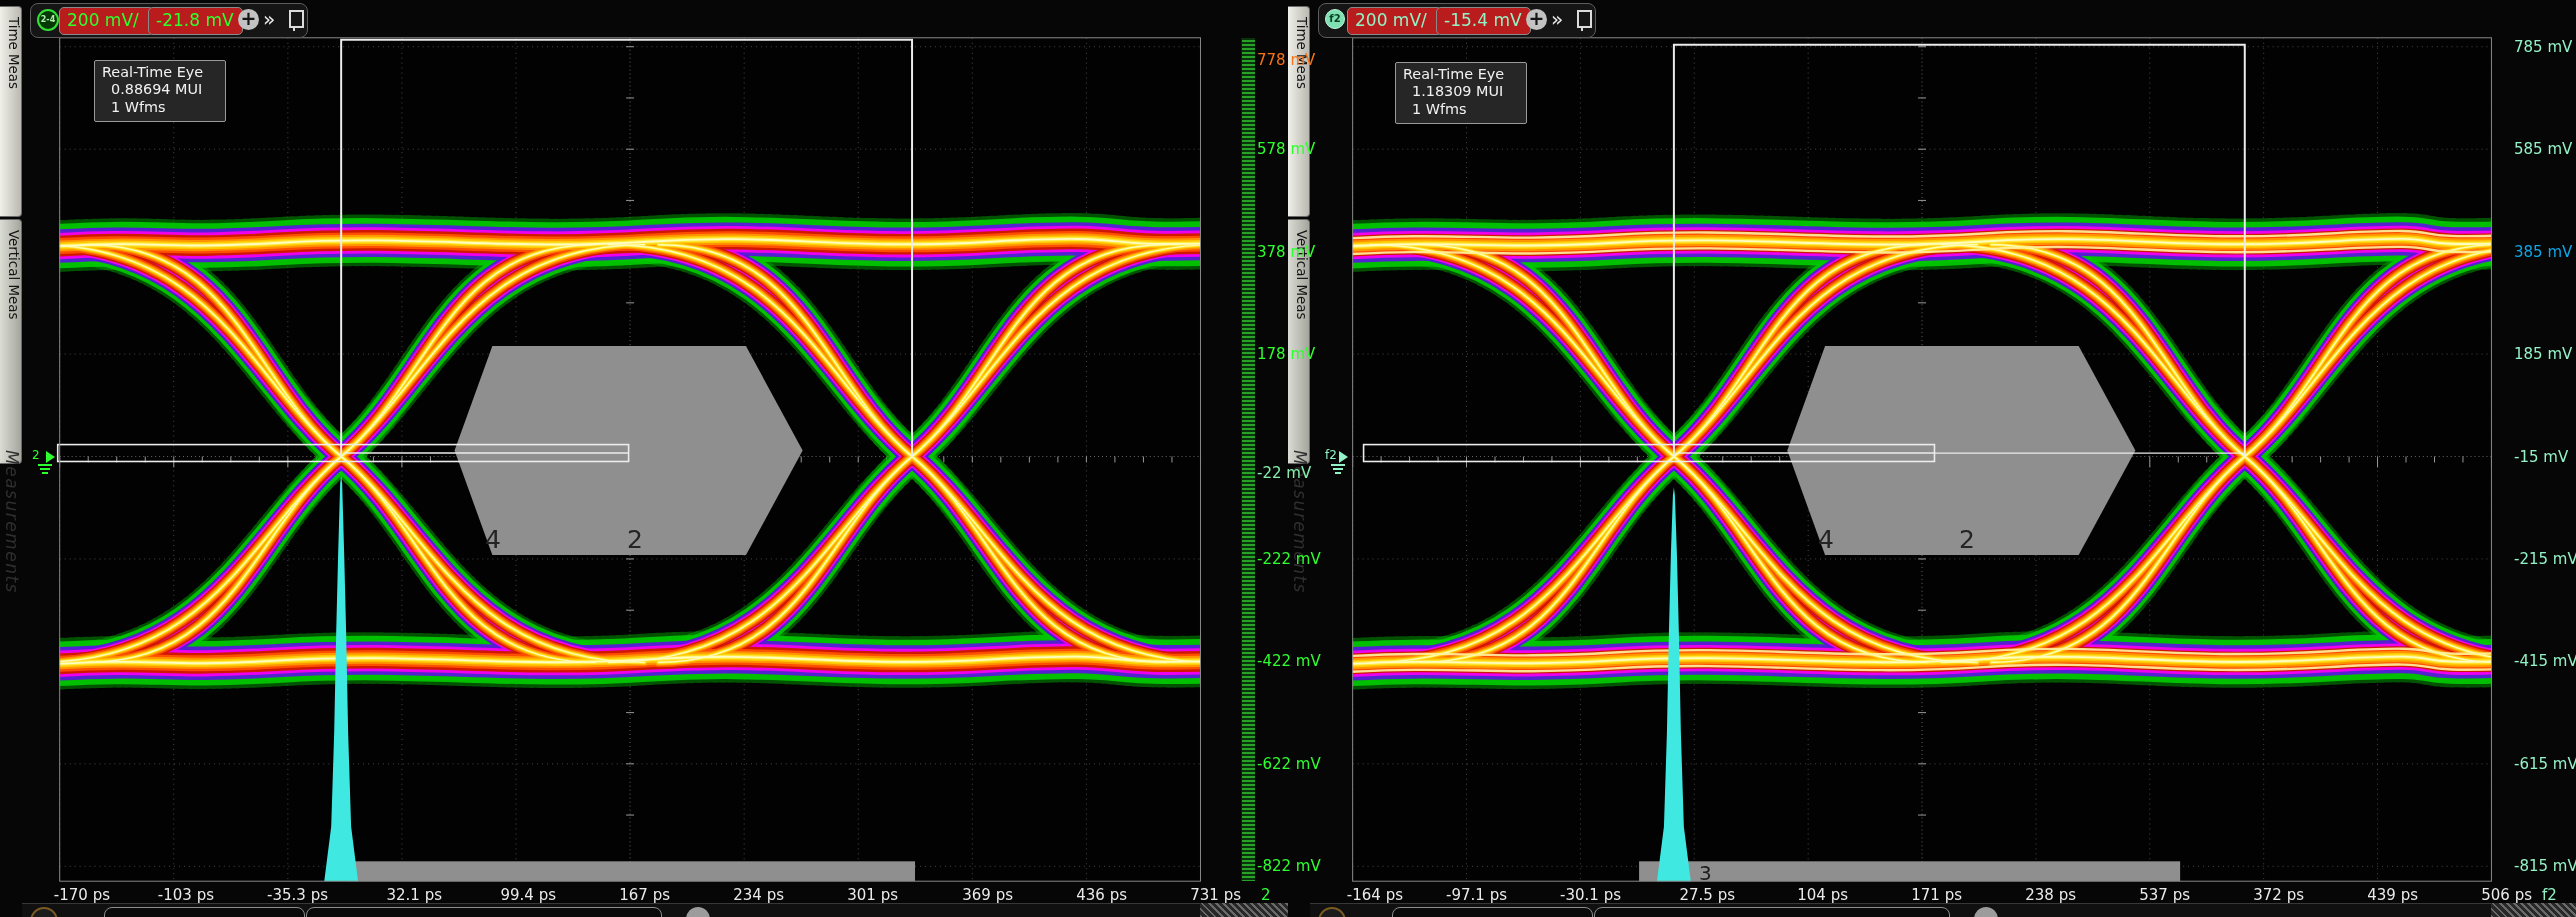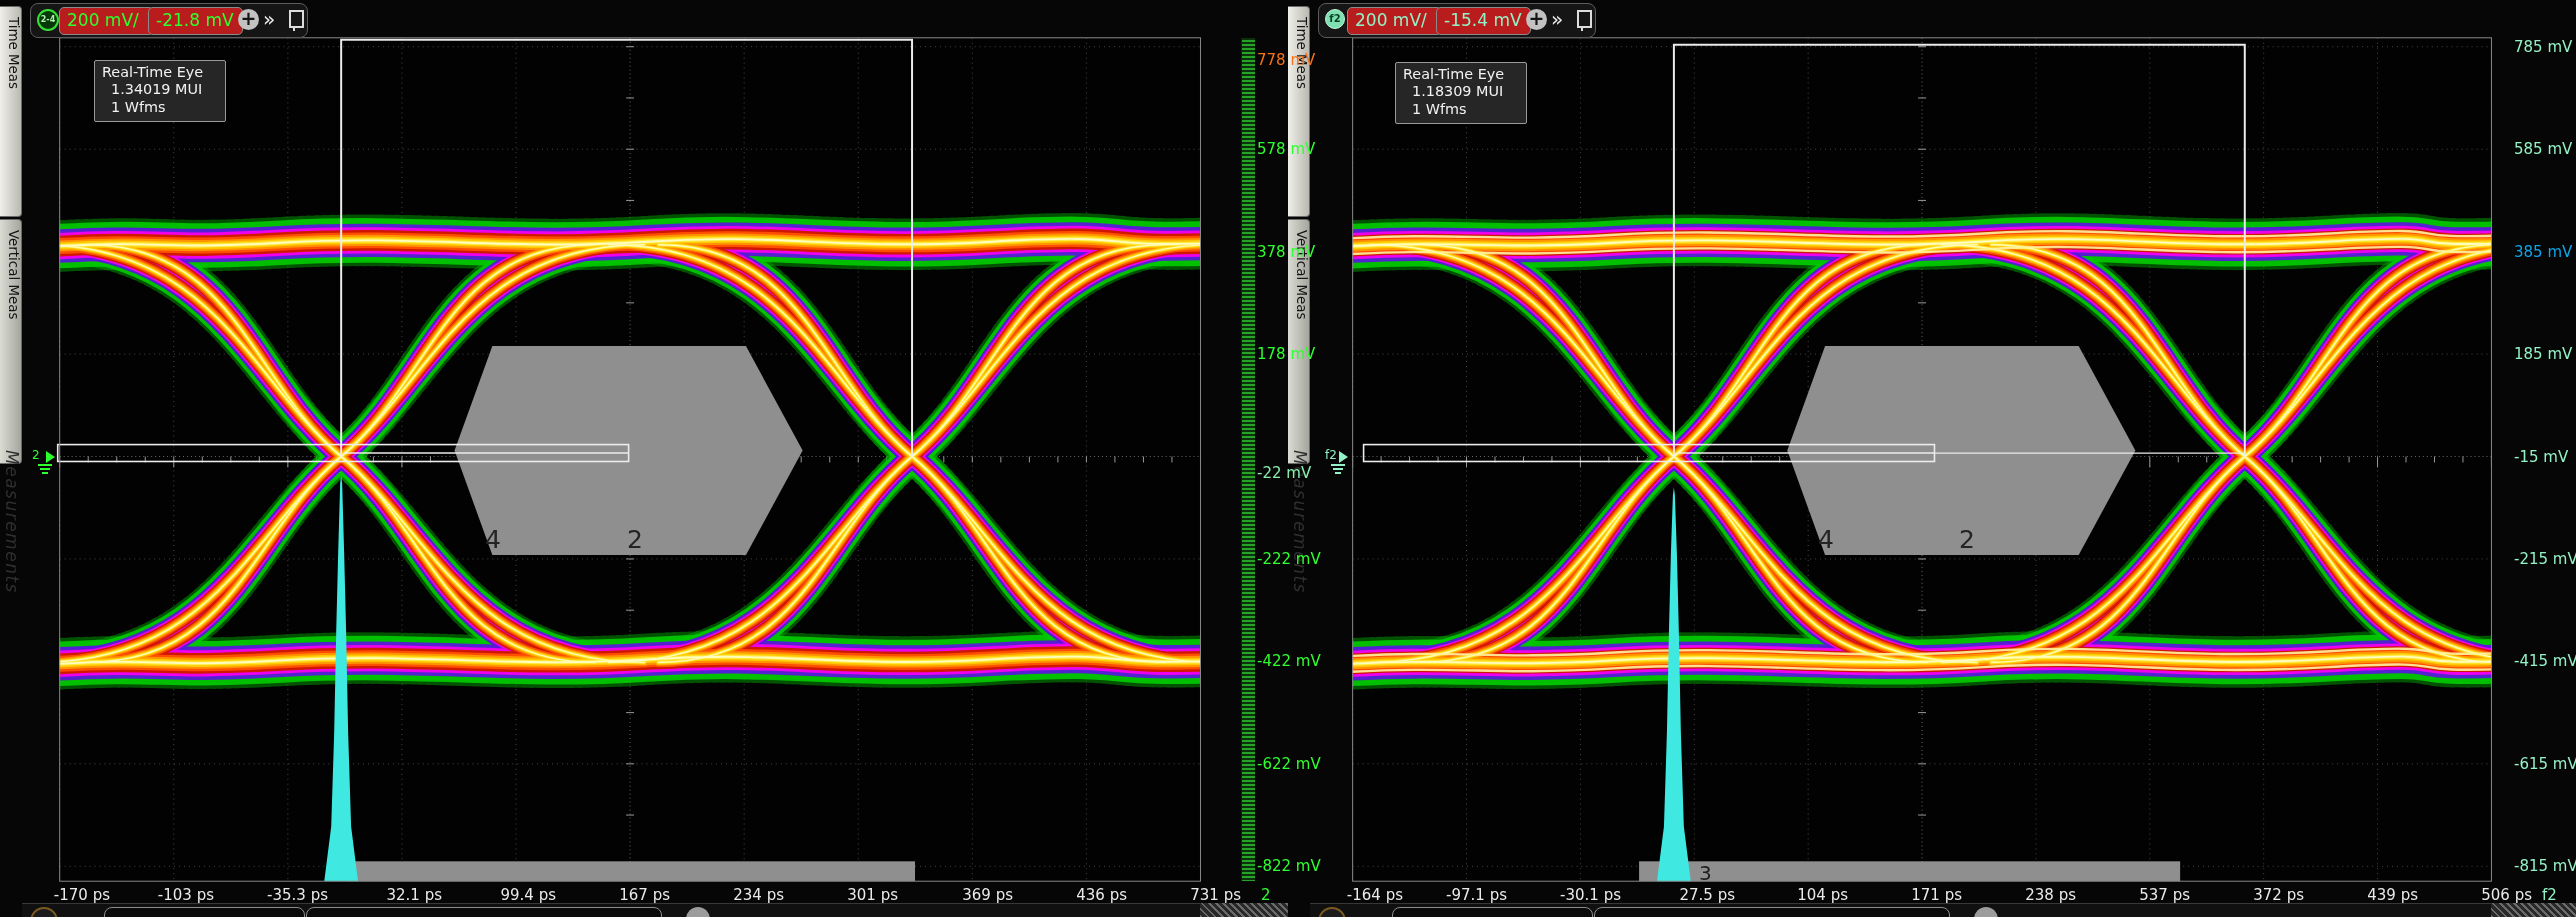--- a/index.html
+++ b/index.html
@@ -462,21 +462,21 @@
     <div class="badge dark" style="left:6px;top:5px">2-4</div>
     <div class="valbox" style="left:28px;top:3px;color:#2eff2e">200 mV/</div>
     <div class="valbox" style="left:117px;top:3px;color:#2eff2e">-21.8 mV</div>
     <div class="plusbtn" style="left:207px;top:5px">+</div>
     <div class="chev" style="left:232px;top:2px">»</div>
     <div class="winicon" style="left:258px;top:6px"></div>
   </div>
 
   <div class="infobox" style="left:94px;top:60px">
     <div>Real-Time Eye</div>
-    <div class="ind">1.34019 MUI</div>
+    <div class="ind">0.88694 MUI</div>
     <div class="ind">1 Wfms</div>
   </div>
 
   <div class="gstrip" style="left:1241px;top:38px;height:843px"></div>
 
   <div class="botbar" style="left:22px;width:1256px">
     <div class="bb-badge" style="left:8px"></div>
     <div class="bb-box" style="left:82px;width:199px"></div>
     <div class="bb-box" style="left:284px;width:354px"></div>
     <div class="bb-circ" style="left:664px"></div>

